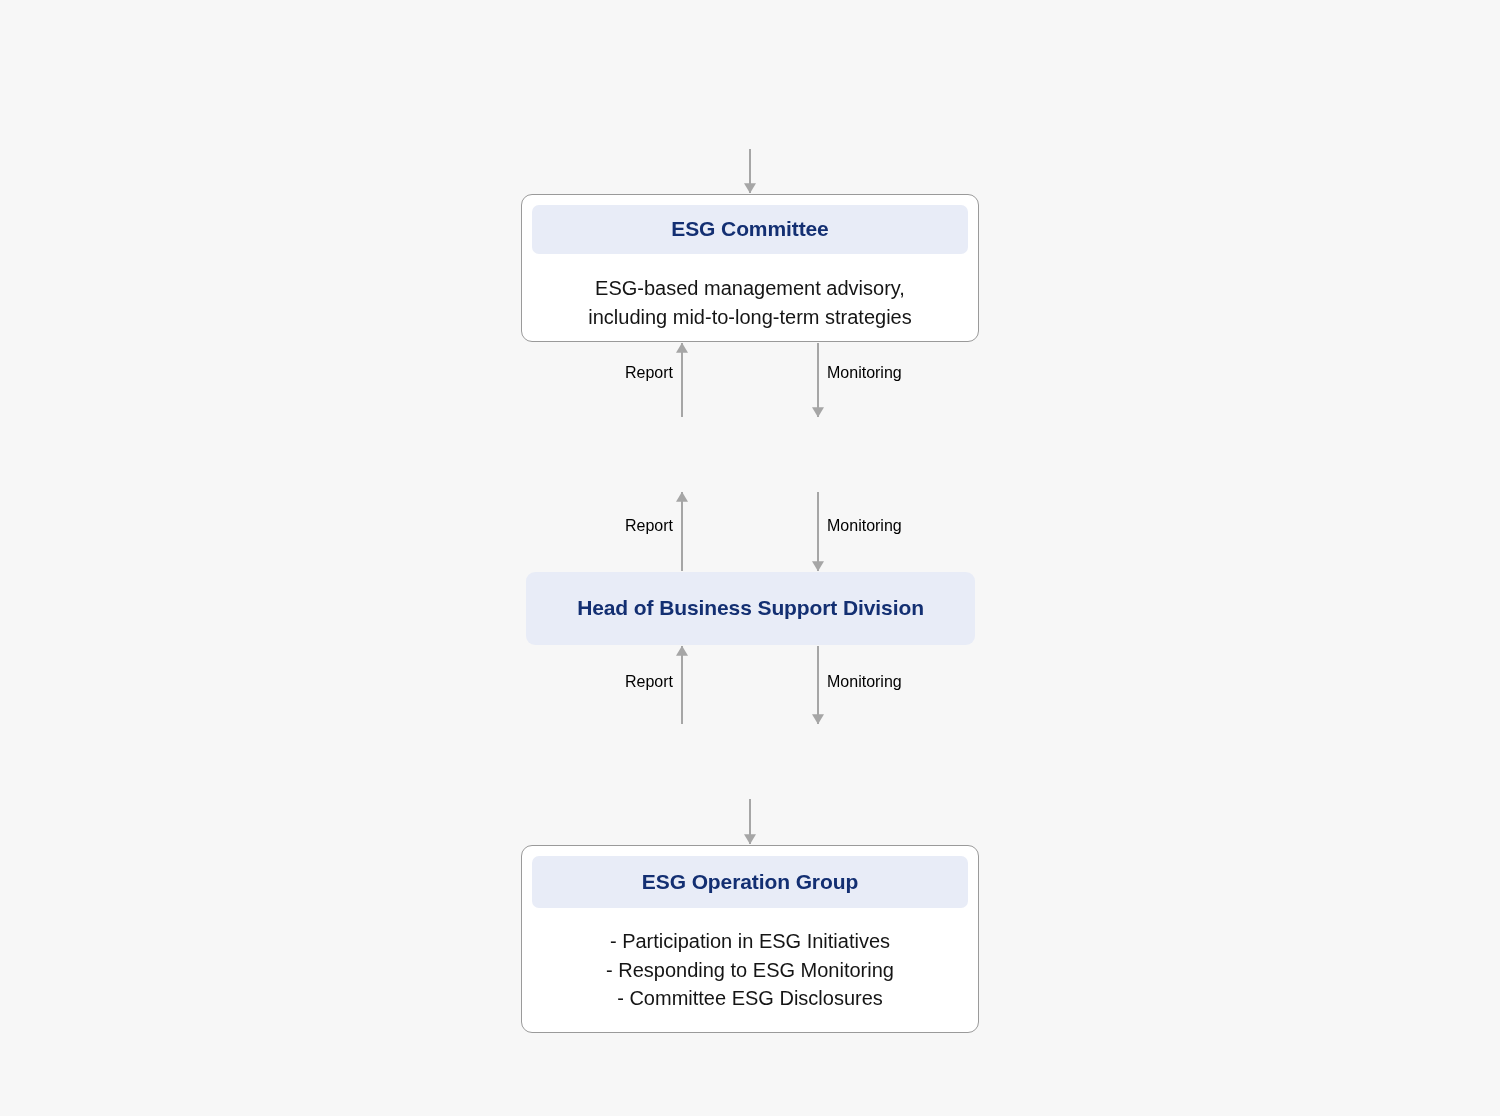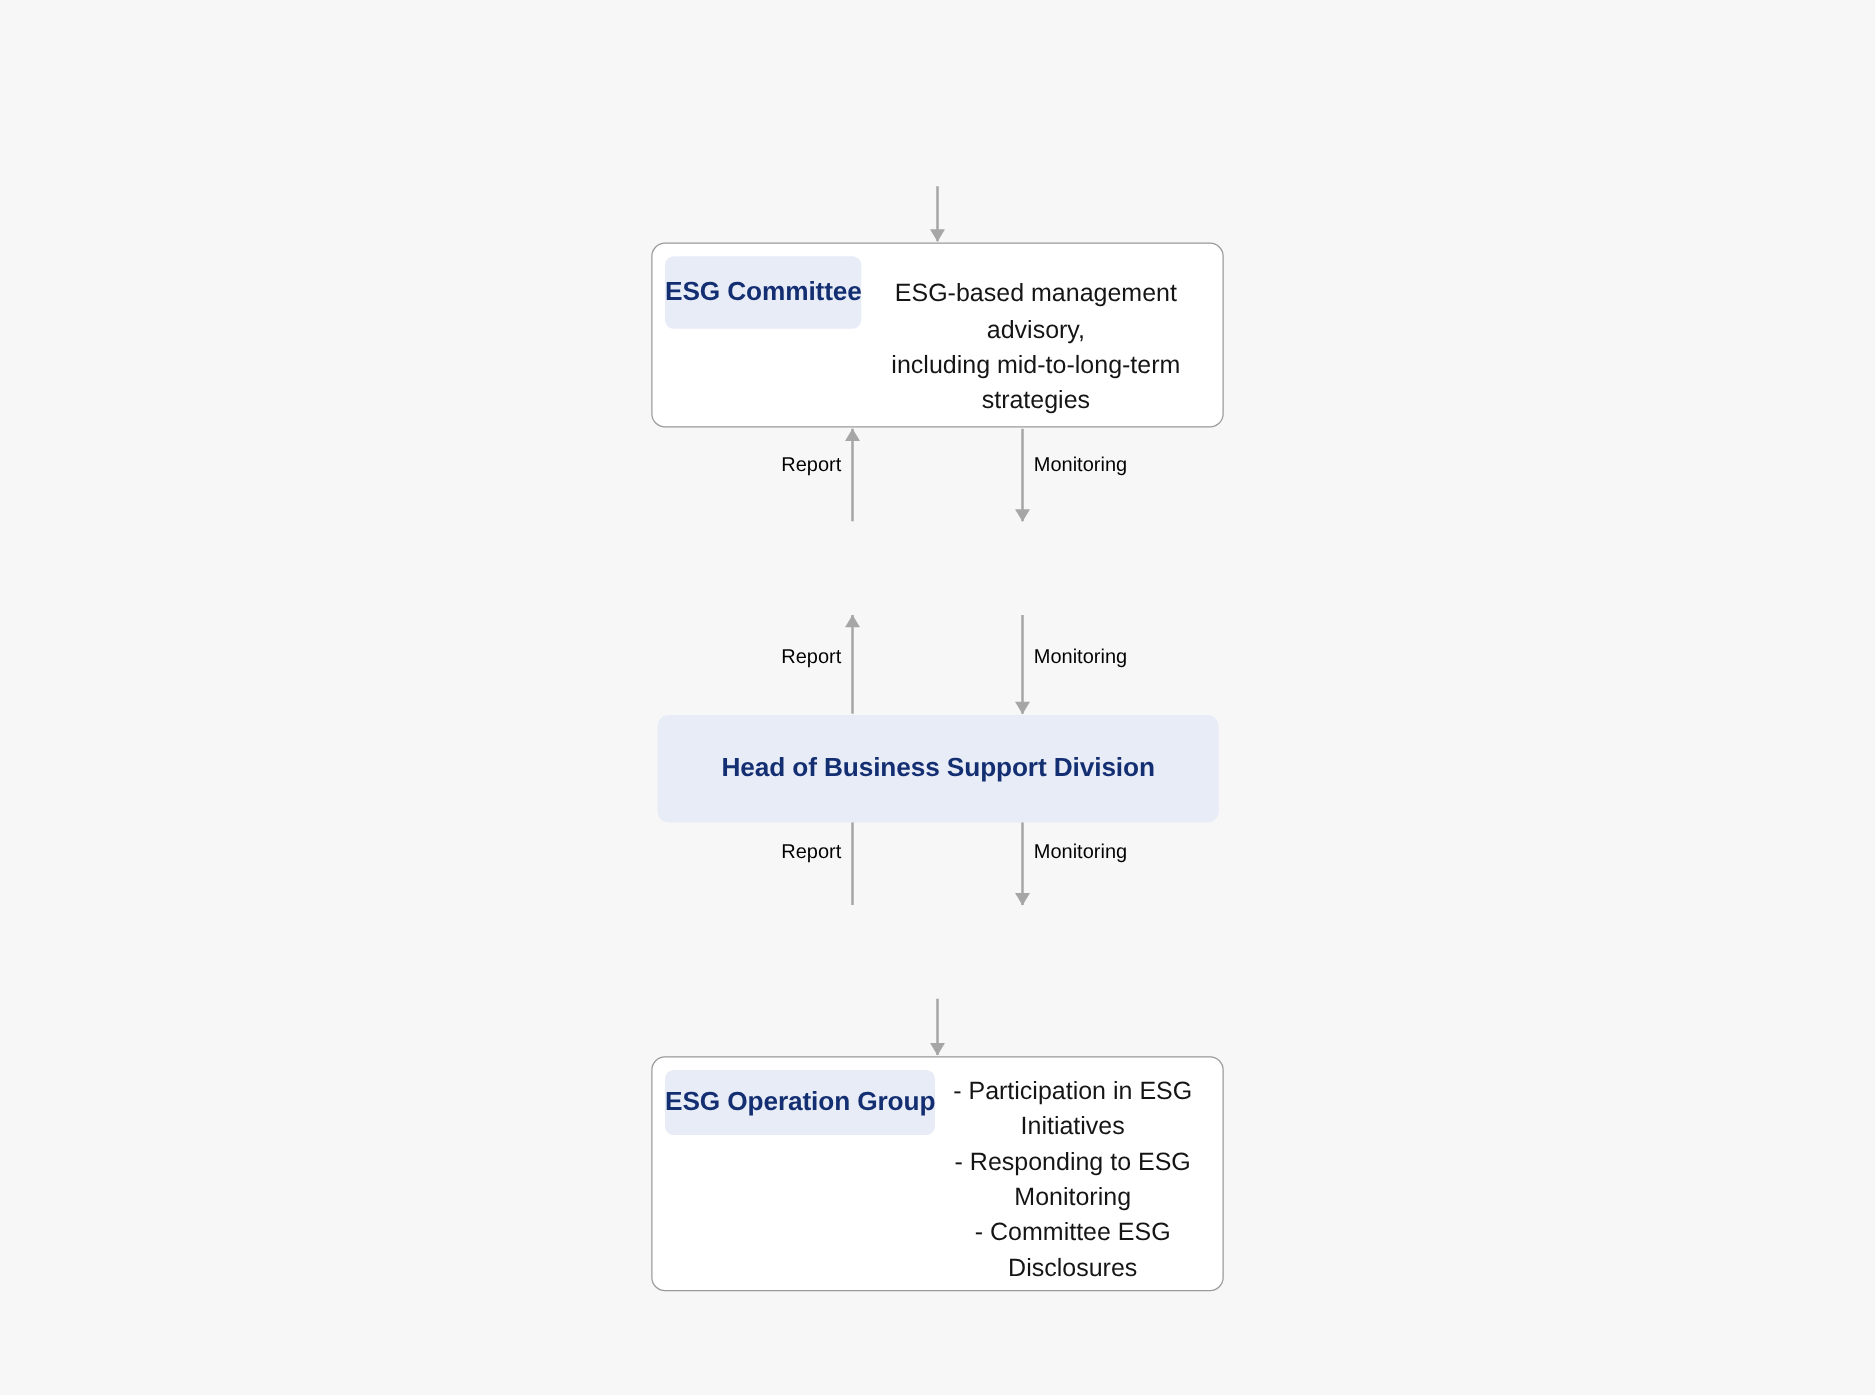--- a/index.html
+++ b/index.html
@@ -55,34 +55,34 @@
     left: 526px;
     width: 449px;
     background: #e8ecf7;
     border-radius: 9px;
   }
   .bar-box .node-title {
     color: #132f72;
     font-size: 21px;
   }
   #node-ceo         { top: 418px; height: 73px; }
-  #node-head-bsd    { top: 572px; height: 86px; }
+  #node-head-bsd    { top: 572px; height: 73px; }
   #node-head-esg-og { top: 725px; height: 73px; }
 
   
   .card-box {
     position: absolute;
     left: 521px;
     width: 458px;
     background: #ffffff;
     border: 1.6px solid #9a9a9a;
     border-radius: 11px;
     padding: 10px;
     display: flex;
-    flex-direction: row;
+    flex-direction: column;
     align-items: stretch;
   }
   .card-header {
     background: #e8ecf7;
     border-radius: 7px;
     display: flex;
     align-items: center;
     justify-content: center;
   }
   .card-header .node-title {

